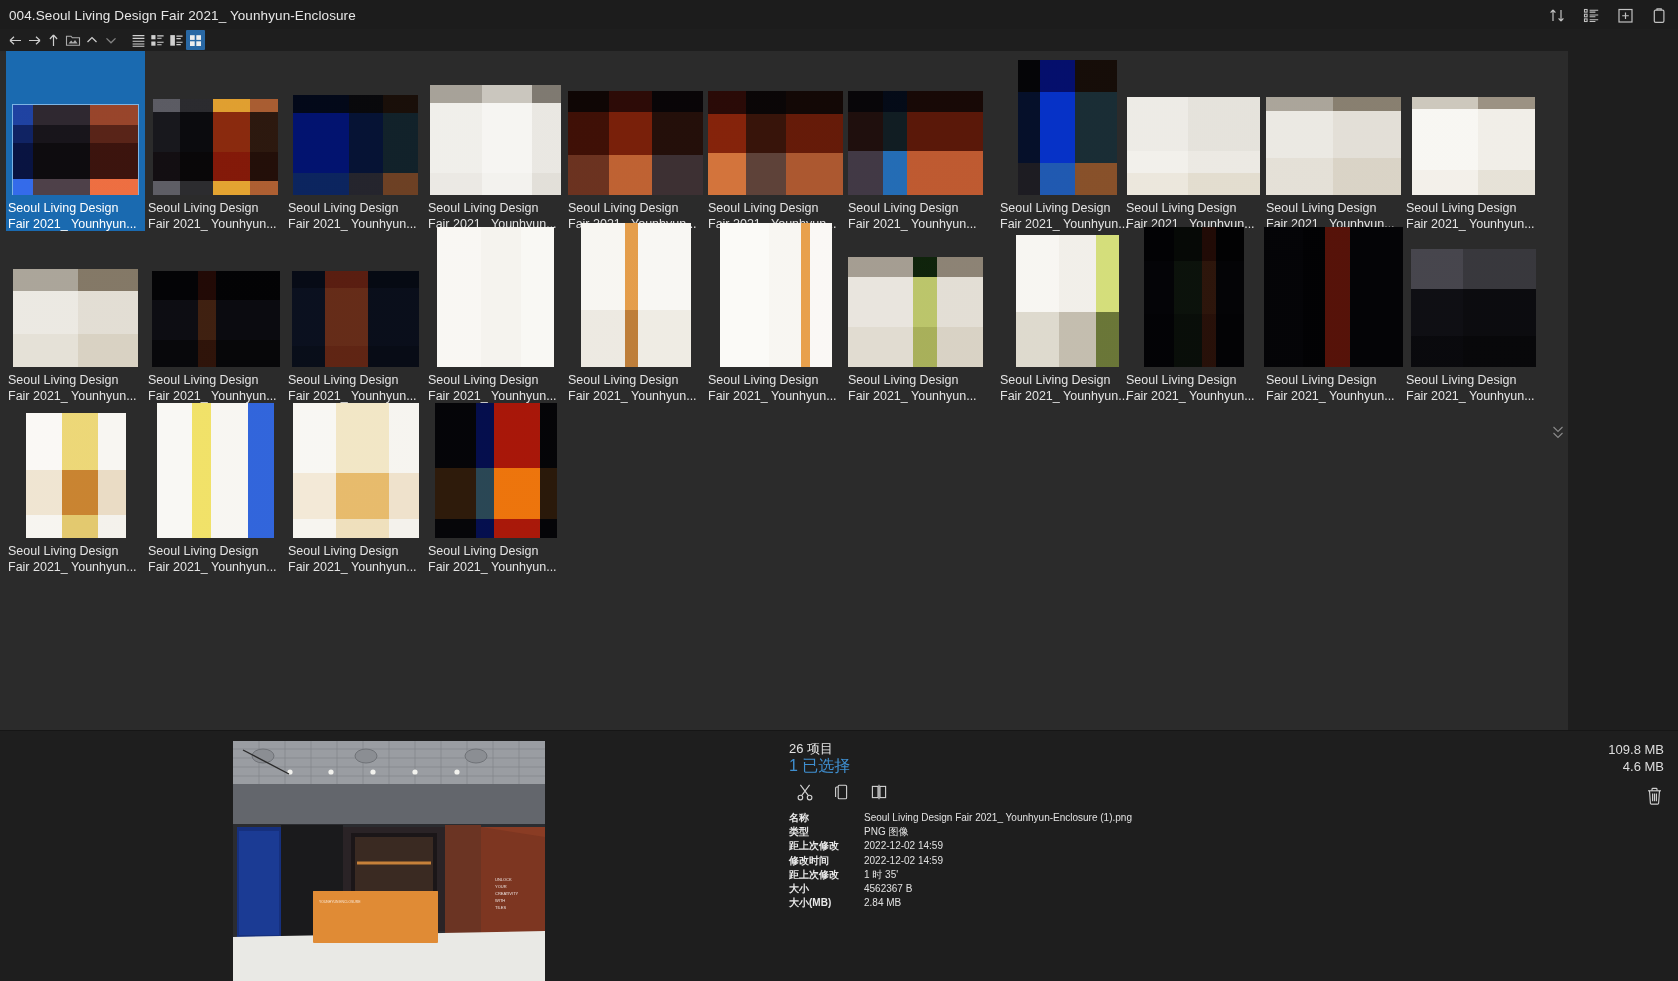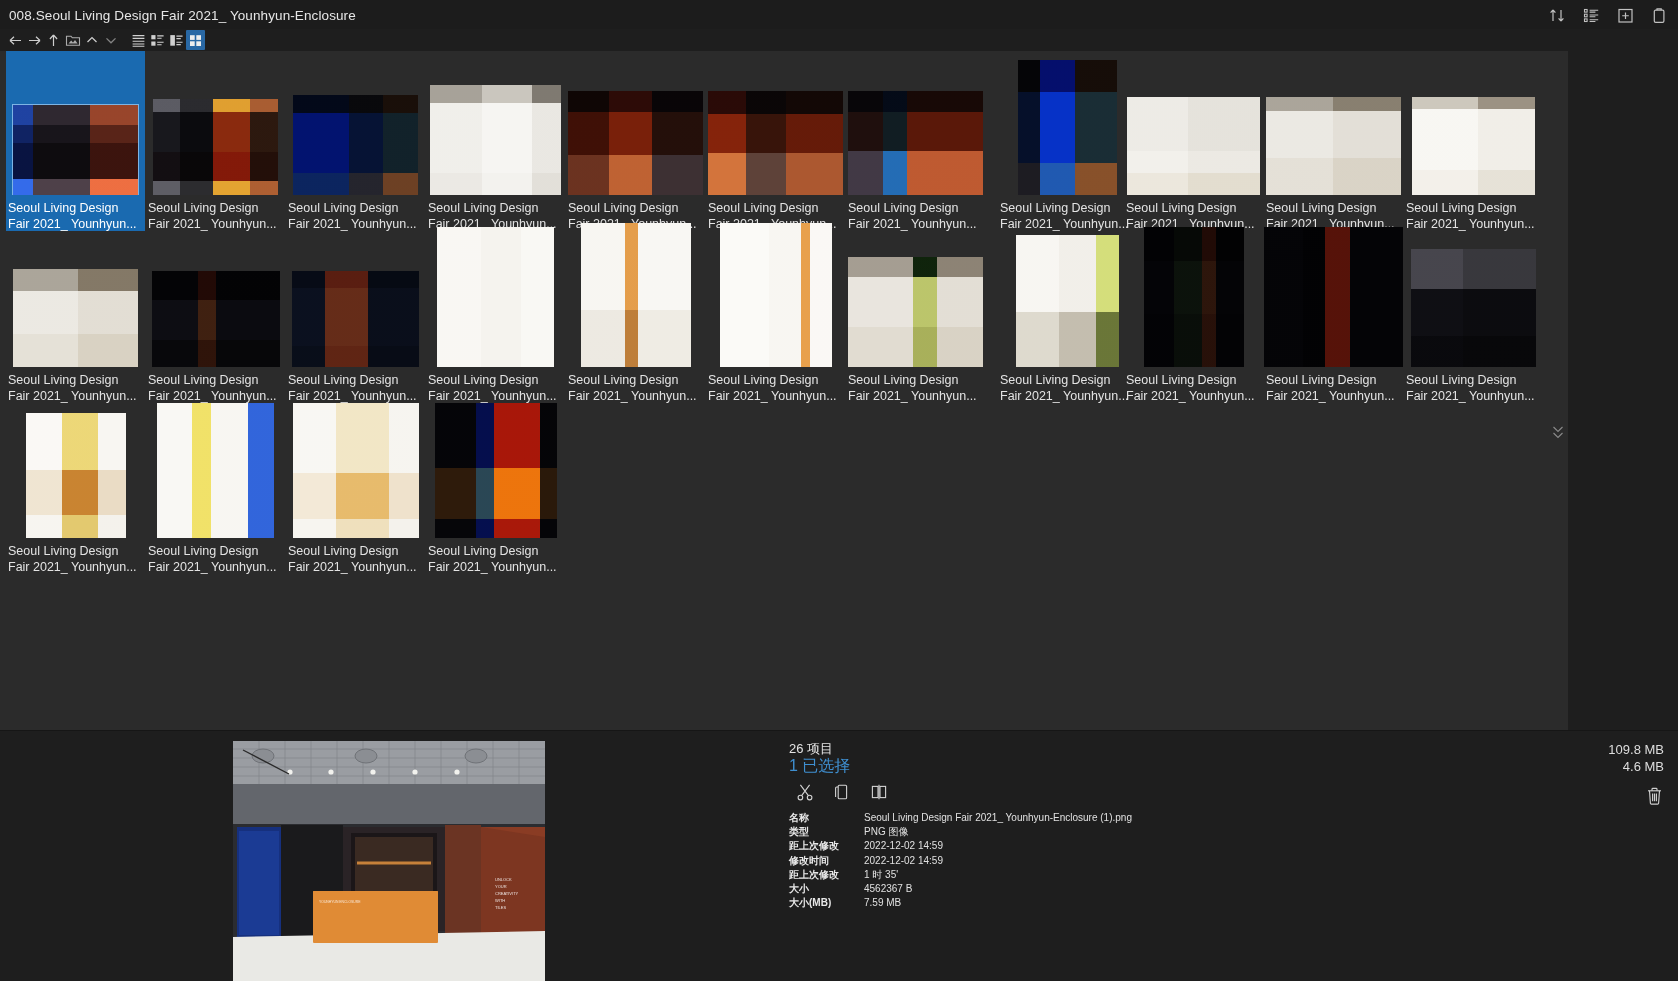--- a/index.html
+++ b/index.html
@@ -114,21 +114,21 @@
     position: absolute; right: 14px; top: 10px; text-align: right;
   }
   .stat { font-size: 13px; color: #dddddd; line-height: 17px; margin-left: 16px; }
   .trash { margin-top: 11px; display: flex; justify-content: flex-end; }
   .trash svg { display: block; opacity: .9; }
 </style>
 </head>
 <body>
 
 <div class="titlebar">
-  <div class="title-text">008.Seoul Living Design Fair 2021_ Younhyun-Enclosure</div>
+  <div class="title-text">004.Seoul Living Design Fair 2021_ Younhyun-Enclosure</div>
   <div class="title-icons">
     <span class="ticon">
       <svg width="17" height="17" viewBox="0 0 17 17" fill="none" stroke="#d8d8d8" stroke-width="1.2">
         <path d="M4 14 V3 M4 3 L1.6 5.6 M4 3 L6.4 5.6"></path>
         <path d="M12 3 V14 M12 14 L9.6 11.4 M12 14 L14.4 11.4"></path>
       </svg>
     </span>
     <span class="ticon">
       <svg width="17" height="17" viewBox="0 0 17 17" fill="none" stroke="#d8d8d8" stroke-width="1.1">
         <rect x="1.5" y="2.5" width="2.6" height="2.6"></rect>
@@ -557,21 +557,21 @@
         <div class="meta-row">
           <div class="meta-key">距上次修改</div>
           <div class="meta-val">1 时 35'</div>
         </div>
         <div class="meta-row">
           <div class="meta-key">大小</div>
           <div class="meta-val">4562367 B</div>
         </div>
         <div class="meta-row">
           <div class="meta-key">大小(MB)</div>
-          <div class="meta-val">7.59 MB</div>
+          <div class="meta-val">2.84 MB</div>
         </div>
       </div>
   </div>
 
   <div class="right-stats">
     <div class="stat">109.8 MB</div>
     <div class="stat">4.6 MB</div>
     <div class="trash">
       <svg width="19" height="20" viewBox="0 0 19 20" fill="none" stroke="#e2e2e2" stroke-width="1.15">
         <path d="M3 4.8 H16"></path>

